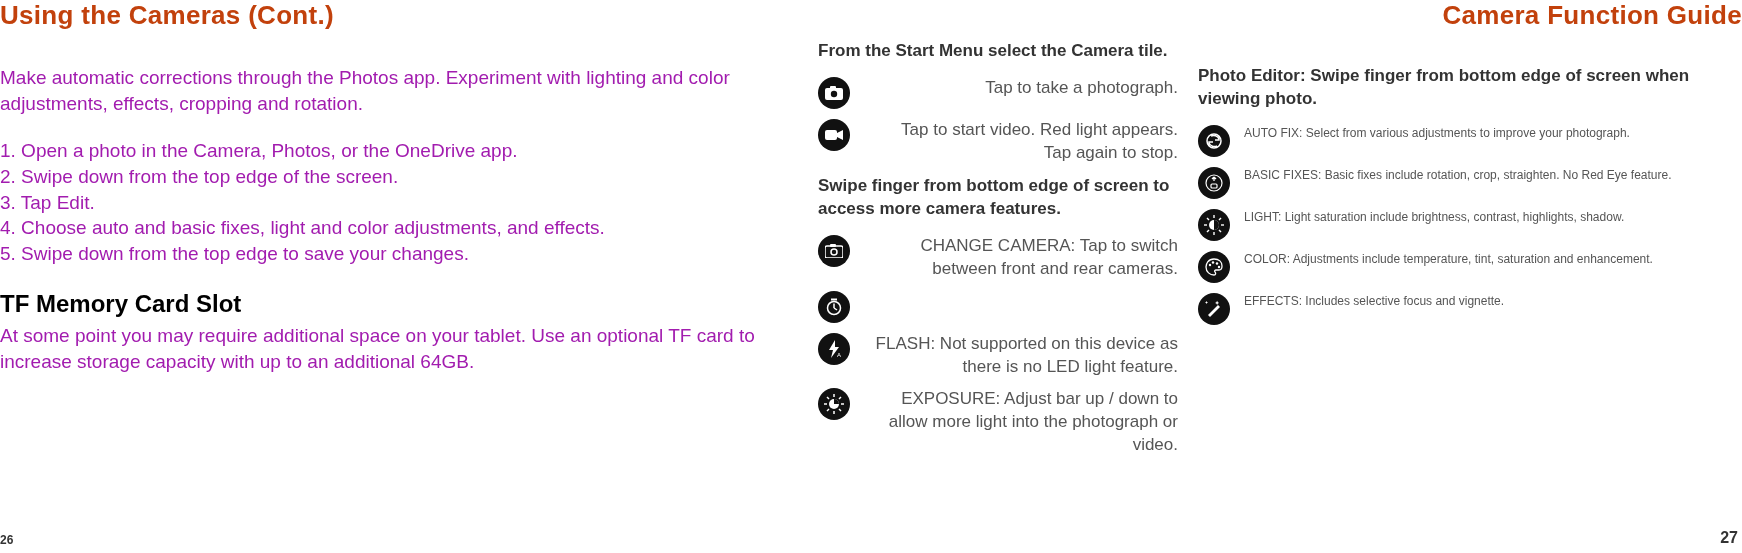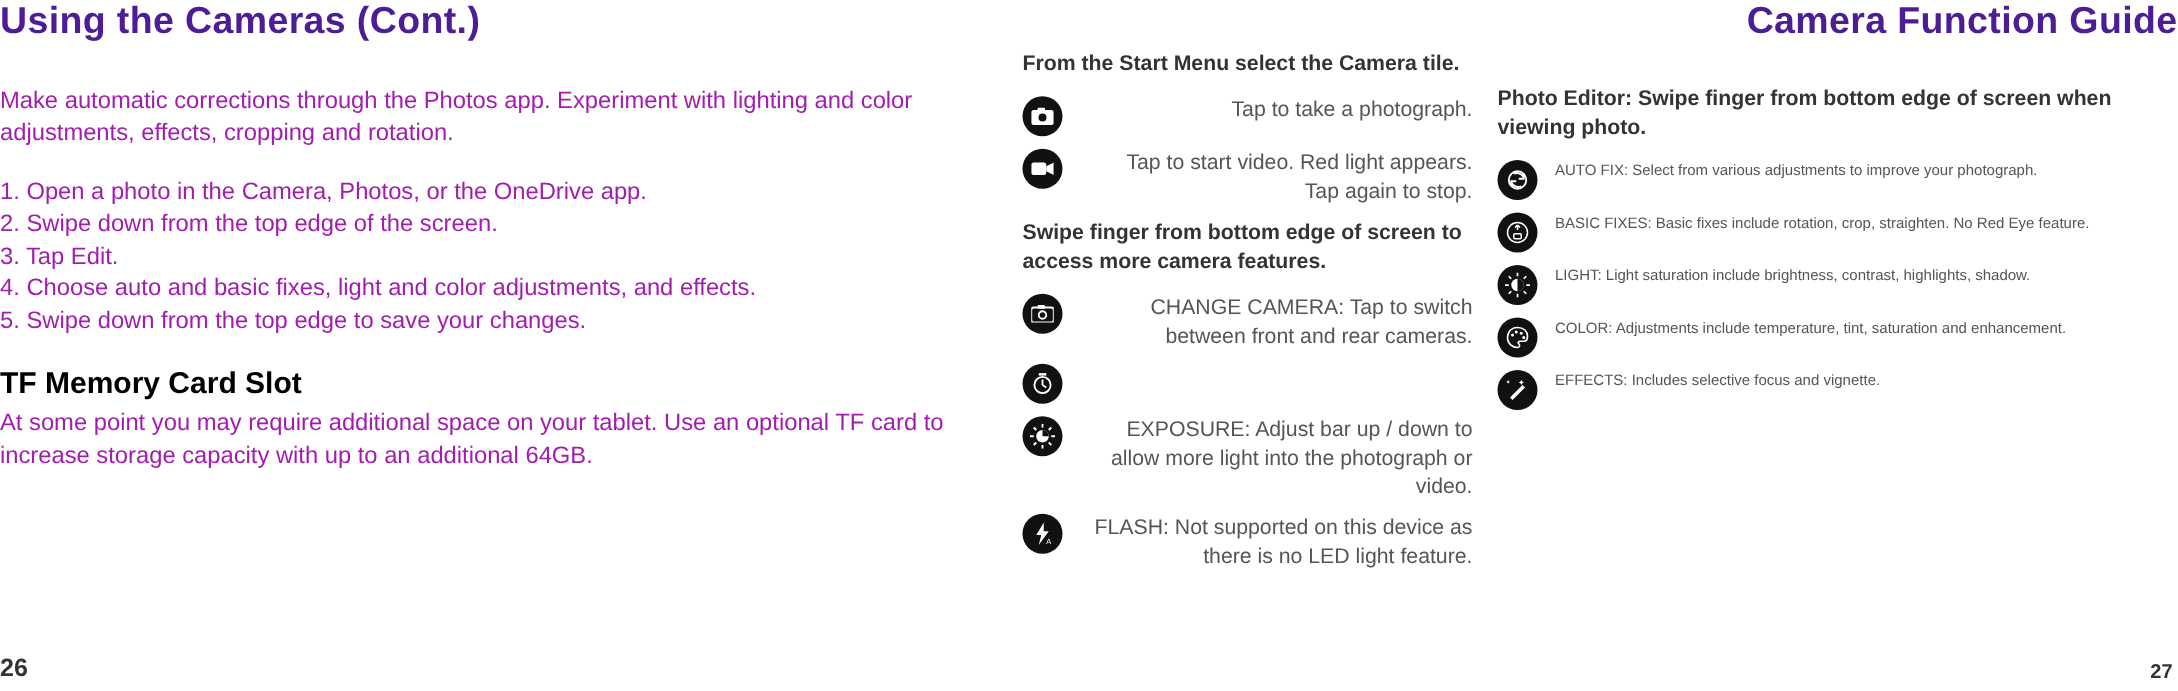--- a/index.html
+++ b/index.html
@@ -1,32 +1,32 @@
 <!DOCTYPE html>
 <html><head>
 <meta charset="utf-8">
 <style>
   * { box-sizing: border-box; margin: 0; padding: 0; }
   body { font-family: Arial, Helvetica, sans-serif; color: #555; background: #fff; width: 1742px; height: 553px; position: relative; padding: 0 0 0 0; }
   .page { display: flex; width: 100%; height: 100%; }
   .left { width: 818px; padding: 0 30px 0 0; position: relative; }
   .mid { width: 380px; padding: 0 20px 0 0; }
   .right { flex: 1; padding: 0 0 0 0; }
-  h1.orange { color: #4c1d95; font-size: 30px; font-weight: bold; margin-bottom: 34px; letter-spacing: 0.3px; }
+  h1.orange { color: #c2410c; font-size: 26px; font-weight: bold; margin-bottom: 34px; letter-spacing: 0.3px; }
   h1.right-title { text-align: right; margin-bottom: 34px; }
   p, li { font-size: 19px; line-height: 1.35; color: #a21caf; }
   .para { margin-bottom: 22px; }
   .list-item { margin: 0; }
   .subhead { font-weight: bold; font-size: 24px; color: #000000; margin-top: 22px; margin-bottom: 2px; }
   .boldline { font-weight: bold; font-size: 17px; color: #333; margin-bottom: 14px; line-height: 1.35; }
   .icon-row { display: flex; align-items: flex-start; margin-bottom: 10px; }
   .icon-circle { width: 32px; height: 32px; border-radius: 50%; background: #111; flex-shrink: 0; margin-right: 14px; display: flex; align-items: center; justify-content: center; color: #fff; position: relative; }
   .icon-text { font-size: 12px; line-height: 1.35; color: #555; flex: 1; }
   .mid .icon-text { font-size: 17px; text-align: right; }
-  .pagenum-left { position: absolute; bottom: 6px; left: 0; font-size: 20px; font-weight: bold; color: #333; }
+  .pagenum-left { position: absolute; bottom: 6px; left: 0; font-size: 12px; font-weight: bold; color: #333; }
   .pagenum-right { position: absolute; bottom: 6px; right: 4px; font-size: 16px; font-weight: bold; color: #333; }
   svg { display: block; }
   .right-col-inner { padding-right: 6px; }
 </style>
 </head>
 <body>
 
 <div class="page">
 
   <div class="left">
@@ -85,20 +85,30 @@
 
     <div class="icon-row">
       <div class="icon-circle">
         <svg width="18" height="18" viewBox="0 0 18 18">
             <circle cx="9" cy="10" r="6.5" fill="none" stroke="#fff" stroke-width="1.5"></circle>
             <line x1="9" y1="10" x2="9" y2="5.5" stroke="#fff" stroke-width="1.5"></line>
             <line x1="9" y1="10" x2="12" y2="12" stroke="#fff" stroke-width="1.5"></line>
             <rect x="6" y="0.5" width="6" height="2" fill="#fff"></rect>
           </svg>
       </div>
+    </div>
+
+    <div class="icon-row">
+      <div class="icon-circle">
+        <svg width="14" height="18" viewBox="0 0 14 18">
+            <path d="M8 0 L2 10 L6 10 L4 18 L12 7 L8 7 Z" fill="#fff"></path>
+            <text x="10" y="17" font-size="6" fill="#fff" font-family="Arial">A</text>
+          </svg>
+      </div>
+      <div class="icon-text">FLASH: Not supported on this device as there is no LED light feature.</div>
     </div>
 
     <div class="icon-row">
       <div class="icon-circle">
         <svg width="20" height="20" viewBox="0 0 20 20">
             <circle cx="10" cy="10" r="5" fill="#fff"></circle>
             <path d="M10 10 L10 5 A5 5 0 0 1 15 10 Z" fill="#111"></path>
             <g stroke="#fff" stroke-width="1.5">
               <line x1="10" y1="0" x2="10" y2="3"></line>
               <line x1="10" y1="17" x2="10" y2="20"></line>
@@ -106,30 +116,20 @@
               <line x1="17" y1="10" x2="20" y2="10"></line>
               <line x1="3" y1="3" x2="5" y2="5"></line>
               <line x1="15" y1="15" x2="17" y2="17"></line>
               <line x1="15" y1="5" x2="17" y2="3"></line>
               <line x1="3" y1="17" x2="5" y2="15"></line>
             </g>
           </svg>
       </div>
       <div class="icon-text">EXPOSURE: Adjust bar up / down to allow more light into the photograph or video.</div>
     </div>
-
-    <div class="icon-row">
-      <div class="icon-circle">
-        <svg width="14" height="18" viewBox="0 0 14 18">
-            <path d="M8 0 L2 10 L6 10 L4 18 L12 7 L8 7 Z" fill="#fff"></path>
-            <text x="10" y="17" font-size="6" fill="#fff" font-family="Arial">A</text>
-          </svg>
-      </div>
-      <div class="icon-text">FLASH: Not supported on this device as there is no LED light feature.</div>
-    </div>
   </div>
 
   <div class="right">
     <h1 class="orange right-title">Camera Function Guide</h1>
     <div class="right-col-inner">
     <p class="boldline">Photo Editor: Swipe finger from bottom edge of screen when viewing photo.</p>
 
     <div class="icon-row">
       <div class="icon-circle">
         <svg width="20" height="20" viewBox="0 0 20 20">

